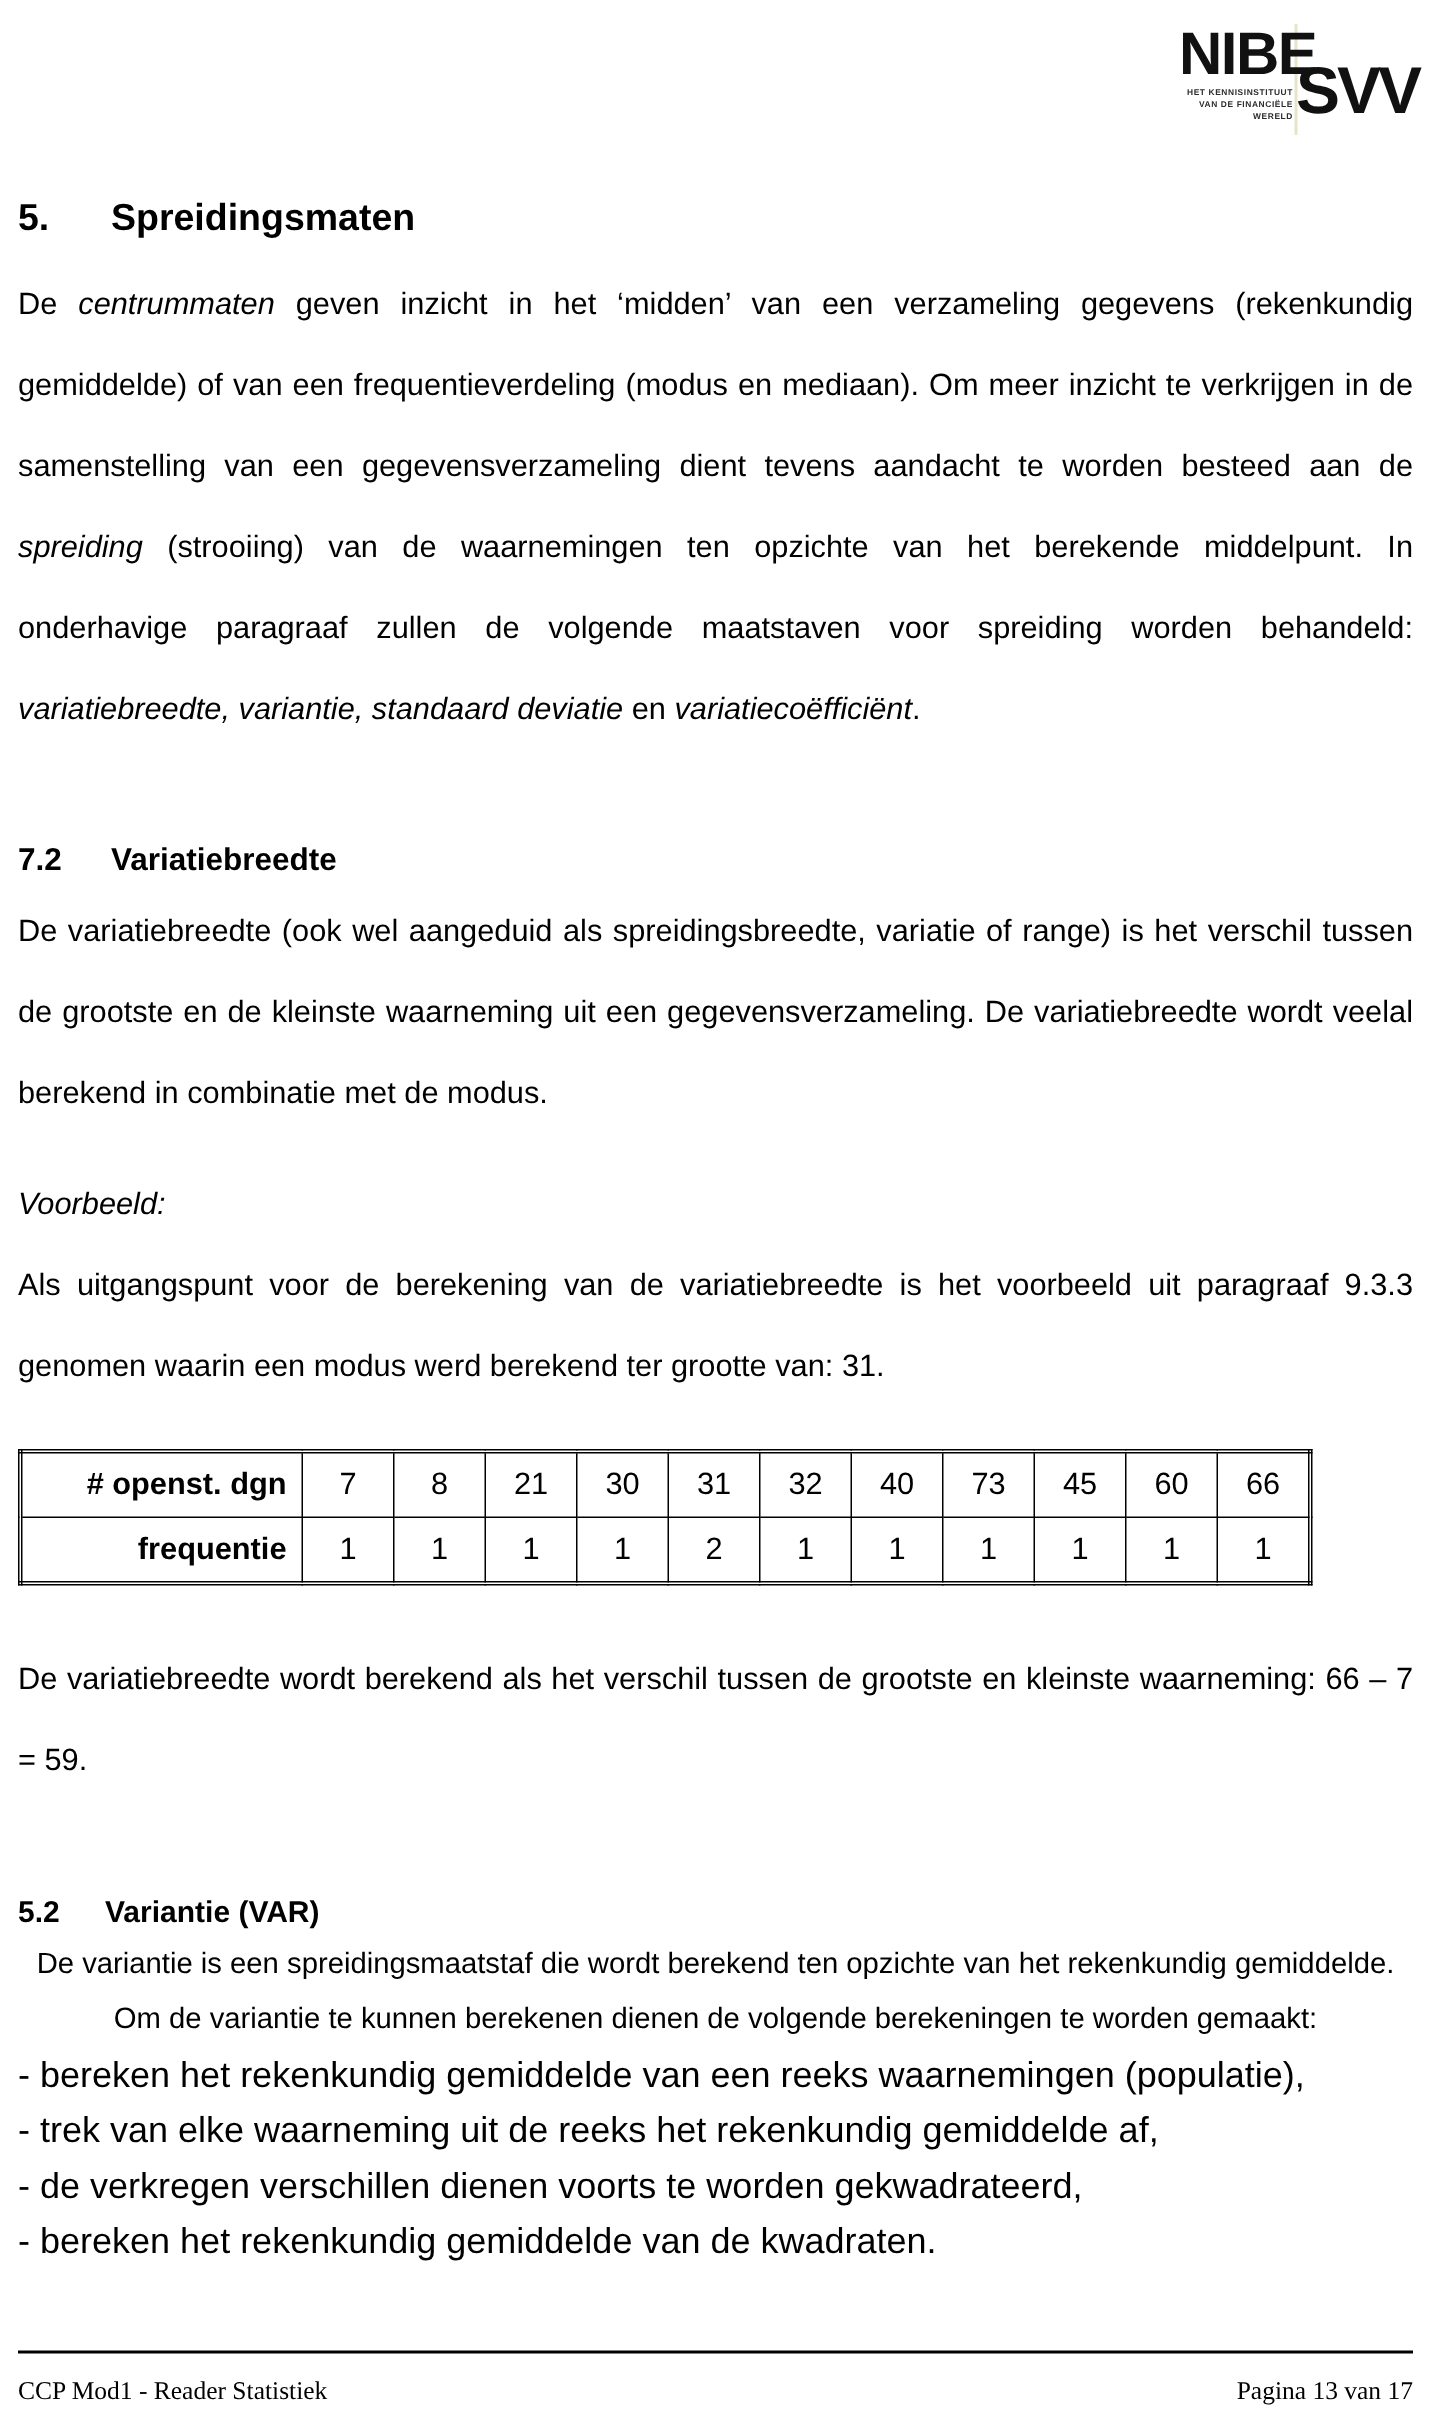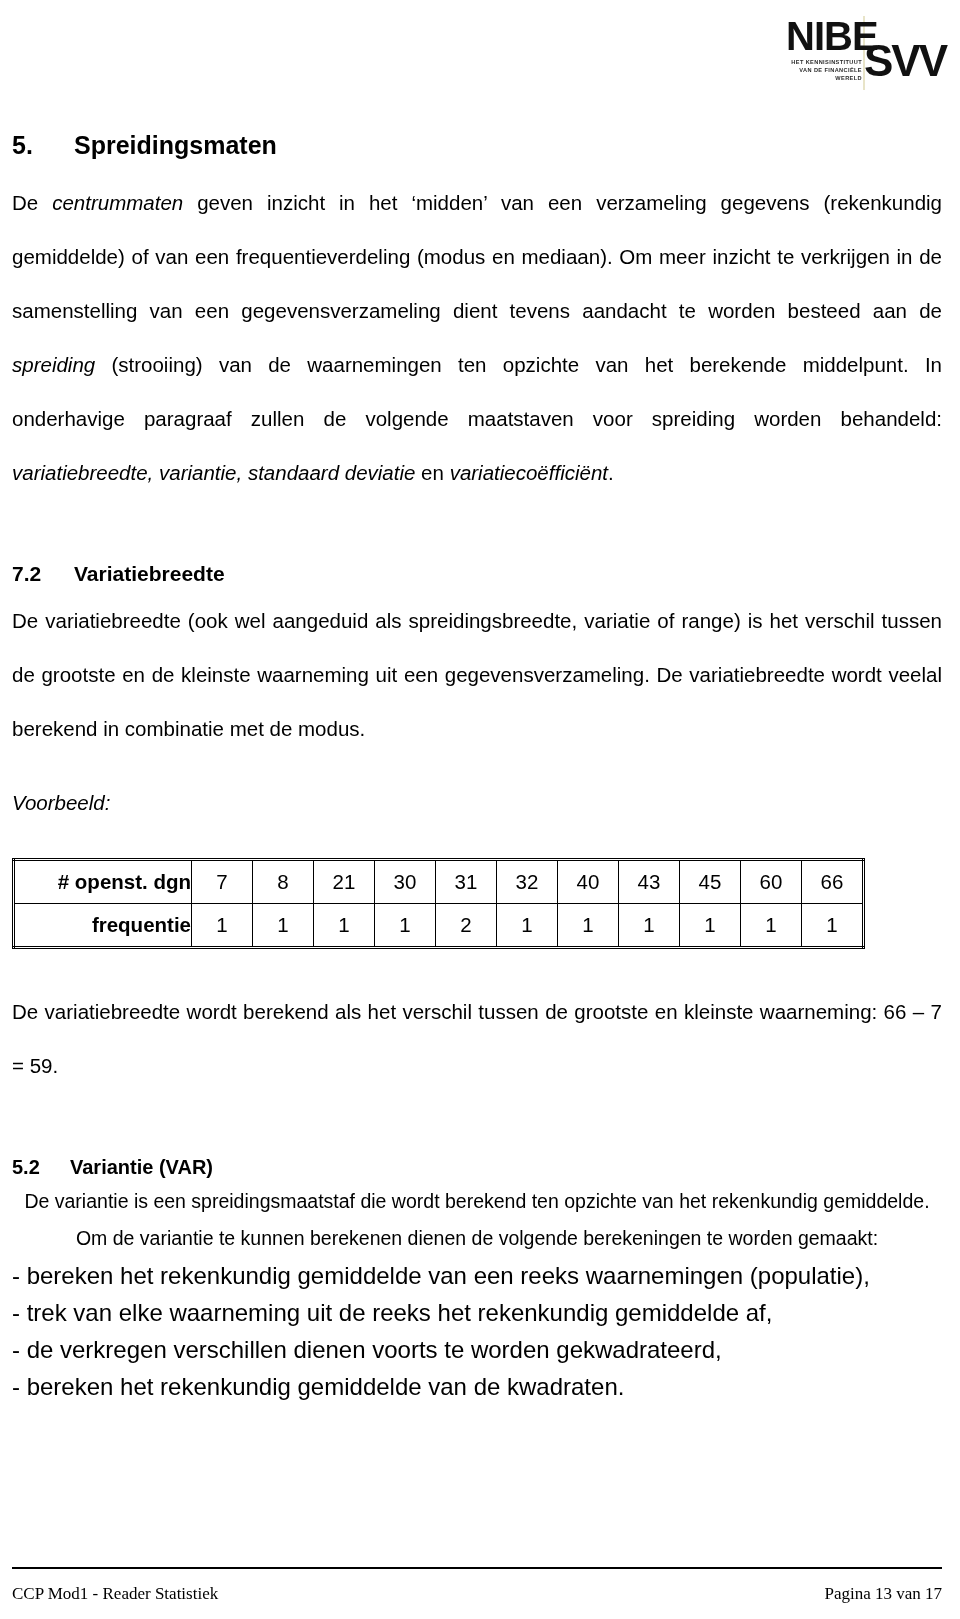--- a/index.html
+++ b/index.html
@@ -142,21 +142,21 @@
     text-align: center;
     vertical-align: middle;
     font-size: 20.5px;
     font-weight: normal;
     padding: 0;
   }
   table.data-table th.rowlabel,
   table.data-table td.rowlabel {
     width: 176px;
     text-align: right;
-    padding-right: 0;
+    padding-right: 10px;
     font-weight: bold;
     border-left: none;
   }
   table.data-table td.val { width: 60px; }
 
   
   ul.dash-list {
     margin: 0;
     padding: 0;
     list-style: none;
@@ -209,36 +209,37 @@
     <span class="num">7.2</span>
     <span>Variatiebreedte</span>
   </h2>
 
   <p class="body-text">De variatiebreedte (ook wel aangeduid als spreidingsbreedte, variatie of range) is het verschil tussen de grootste en de kleinste waarneming uit een gegevensverzameling. De variatiebreedte wordt veelal berekend in combinatie met de modus.</p>
 
   <div class="gap-sm"></div>
 
   <p class="body-text left ital">Voorbeeld:</p>
 
+  <p class="body-text">Als uitgangspunt voor de berekening van de variatiebreedte is het voorbeeld uit paragraaf 9.3.3 genomen waarin een modus werd berekend ter grootte van: 31.</p>
 
   <div class="gap-sm"></div>
 
   <div class="data-table-wrap">
     <table class="data-table">
       <tbody>
         <tr>
           <th class="rowlabel"># openst. dgn</th>
           <td class="val">7</td>
           <td class="val">8</td>
           <td class="val">21</td>
           <td class="val">30</td>
           <td class="val">31</td>
           <td class="val">32</td>
           <td class="val">40</td>
-          <td class="val">43</td>
+          <td class="val">73</td>
           <td class="val">45</td>
           <td class="val">60</td>
           <td class="val">66</td>
         </tr>
         <tr>
           <th class="rowlabel">frequentie</th>
           <td class="val">1</td>
           <td class="val">1</td>
           <td class="val">1</td>
           <td class="val">1</td>

